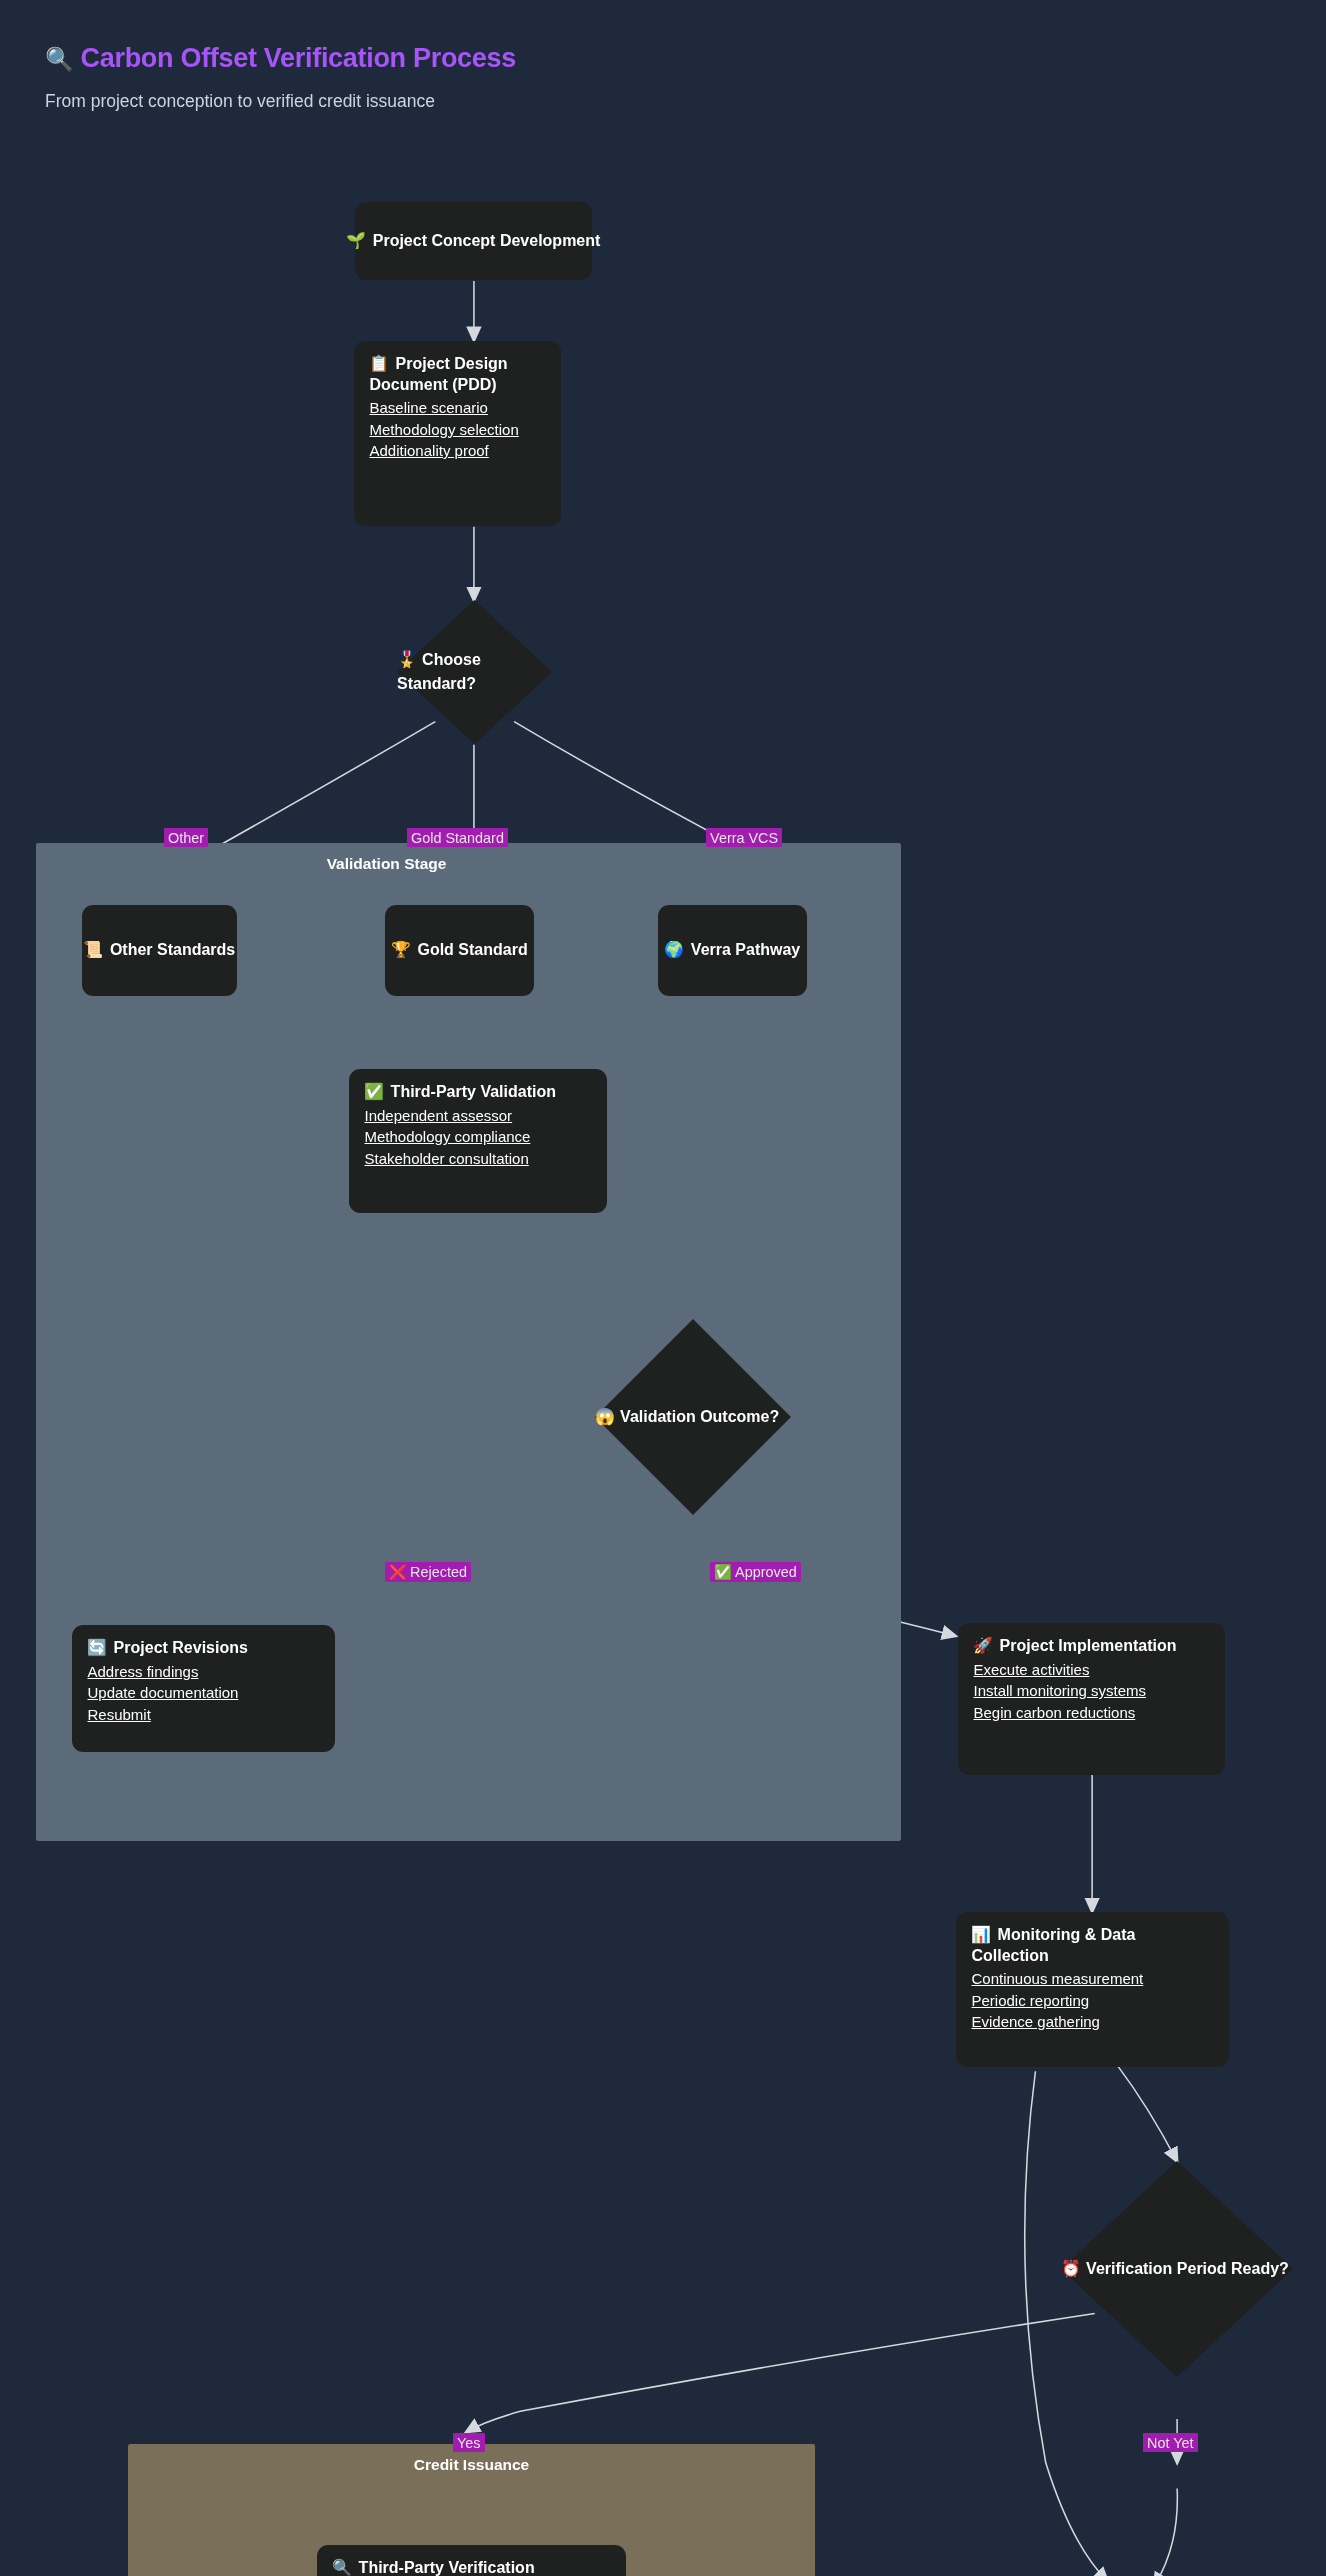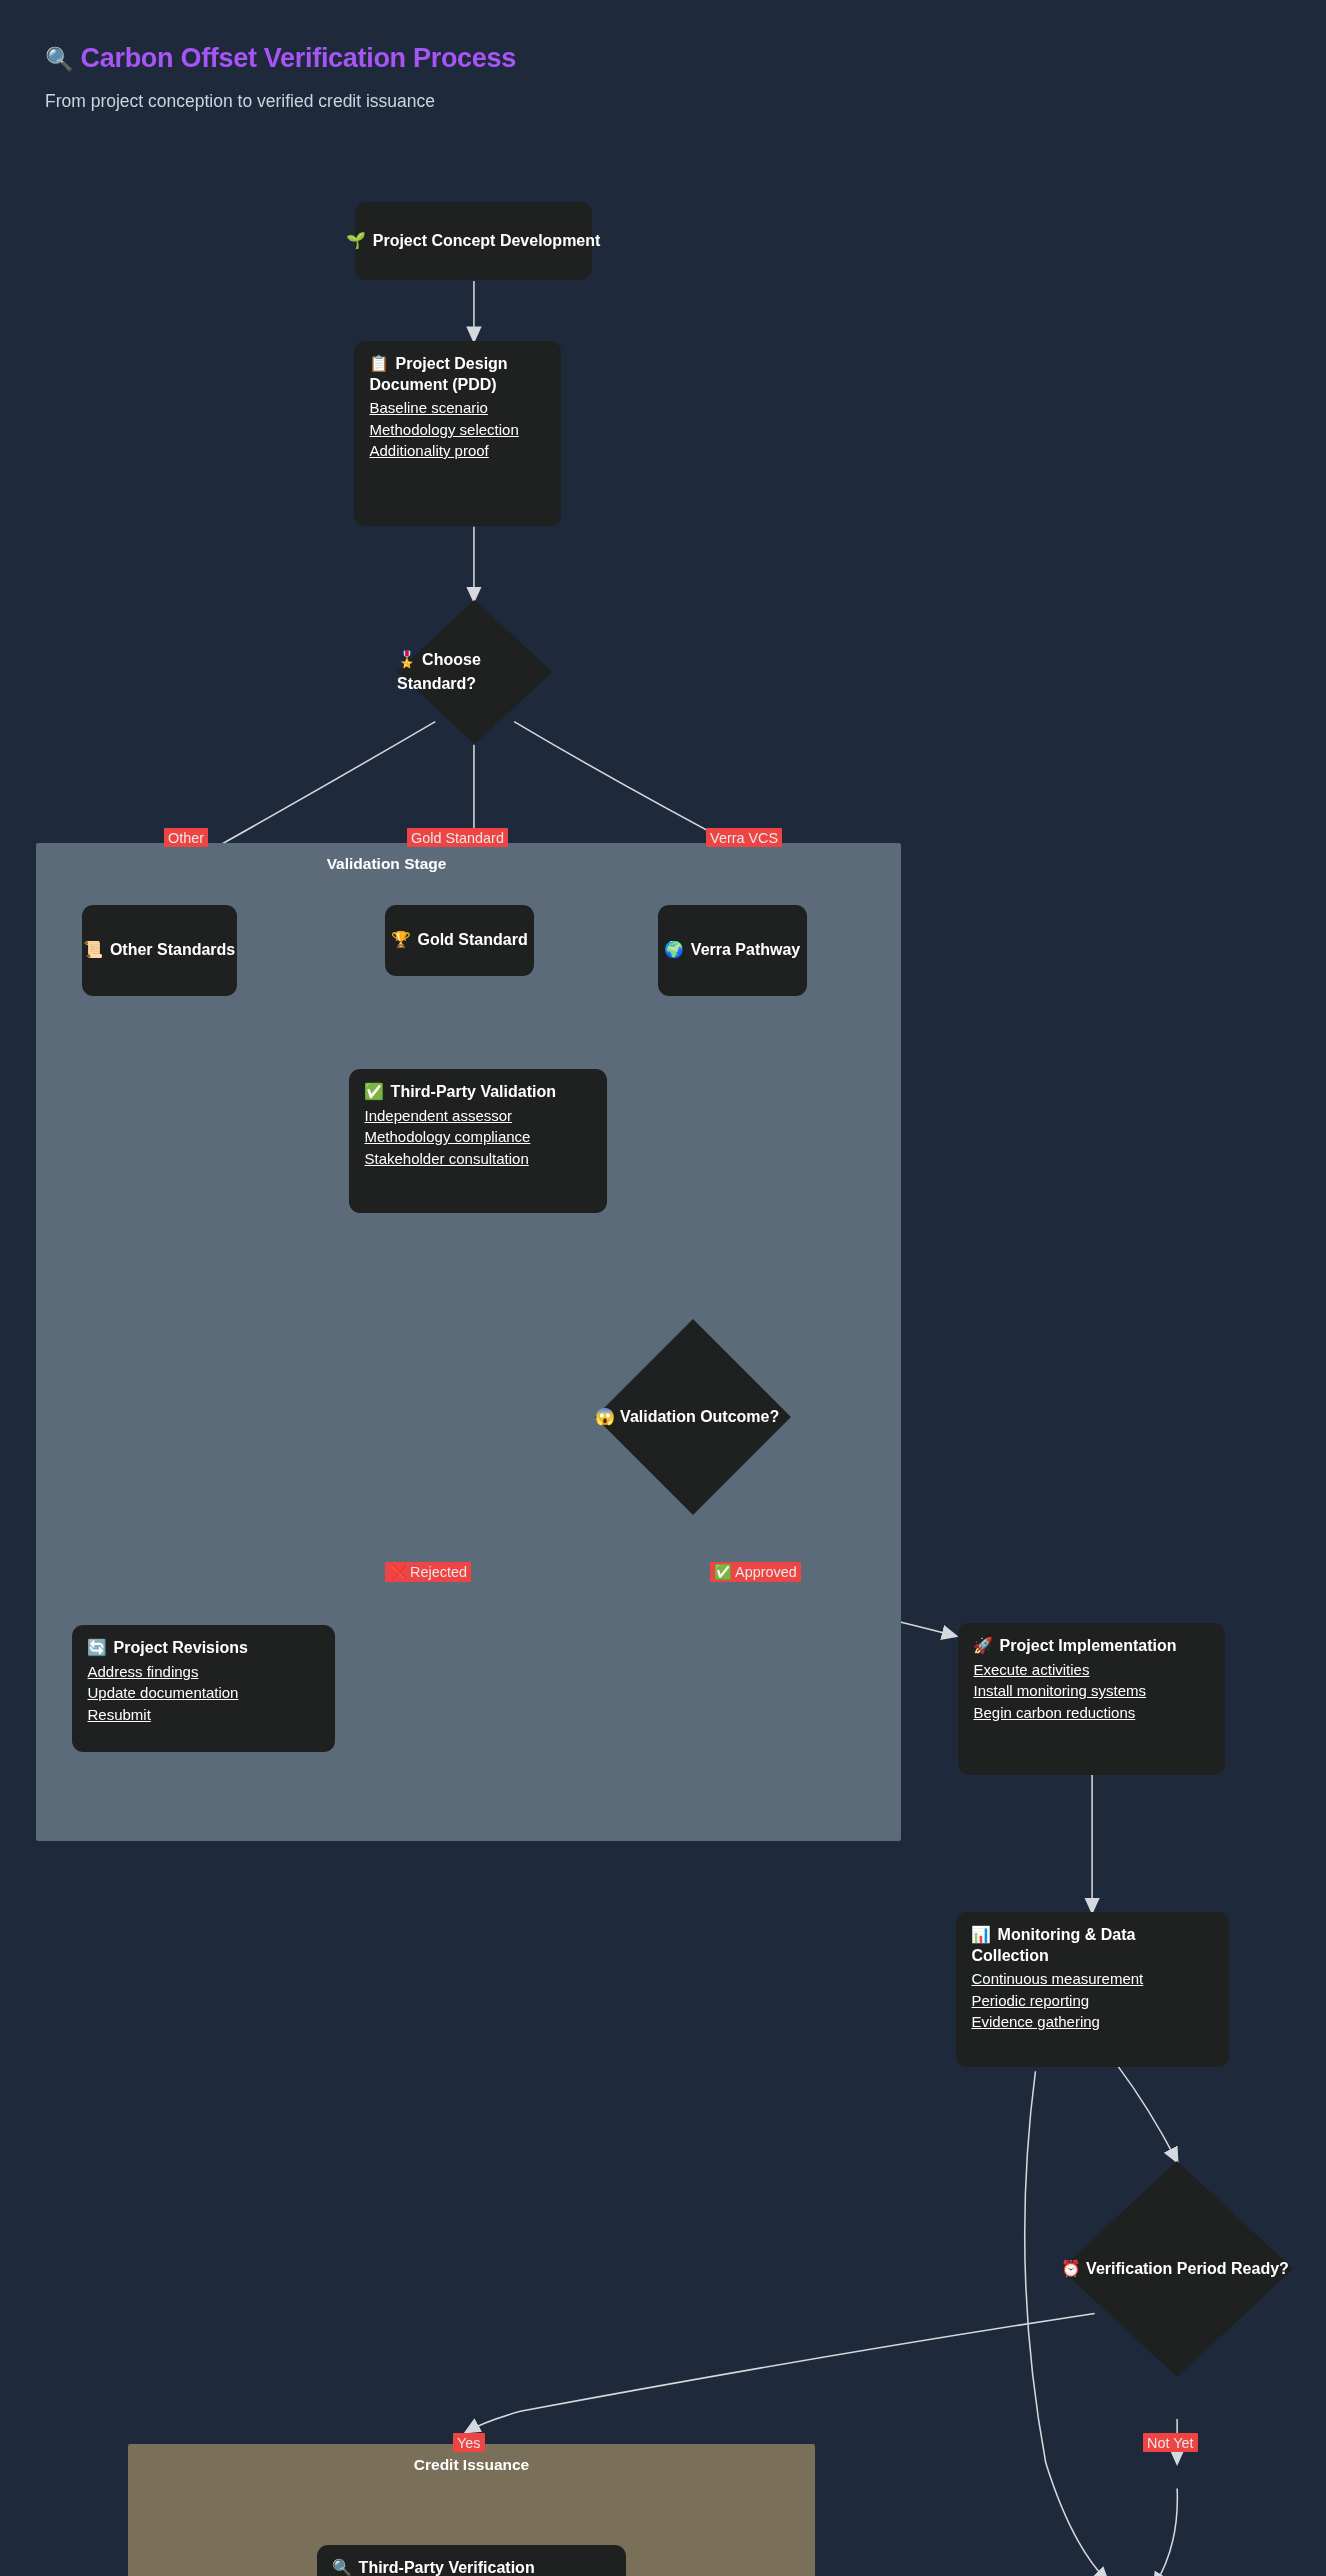--- a/index.html
+++ b/index.html
@@ -51,21 +51,21 @@
   }
   .diamond .dia-label{
     position:absolute;left:0;top:50%;width:100%;
     transform:translateY(-50%);
     color:#fff;font-size:16px;font-weight:bold;line-height:1.5;
   }
   .diamond .dia-label .ic{margin-right:5.2px;}
 
   
   .elabel{
-    position:absolute;background:#ef4444;color:#e8e8e8;
+    position:absolute;background:#a21caf;color:#e8e8e8;
     font-size:14.4px;padding:1.5px 4.1px;white-space:nowrap;
     border-radius:1px;
   }
   .elabel .ic{margin-right:3.1px;}
 </style>
 </head>
 <body>
 
 <div class="hdr">
   <div class="hdr-title">
@@ -179,21 +179,21 @@
 <div class="elabel" style="left:706px;top:828px;">
   <span>Verra VCS</span>
 </div>
 
 <div class="node simple" style="left:82px;top:905px;width:155px;height:91px;">
   <div class="n-title">
     <span class="ic">📜</span><span>Other Standards</span>
   </div>
 </div>
 
-<div class="node simple" style="left:385px;top:905px;width:149px;height:71px;">
+<div class="node simple" style="left:385px;top:905px;width:149px;height:91px;">
   <div class="n-title">
     <span class="ic">🏆</span><span>Gold Standard</span>
   </div>
 </div>
 
 <div class="node simple" style="left:658px;top:905px;width:149px;height:91px;">
   <div class="n-title">
     <span class="ic">🌍</span><span>Verra Pathway</span>
   </div>
 </div>

